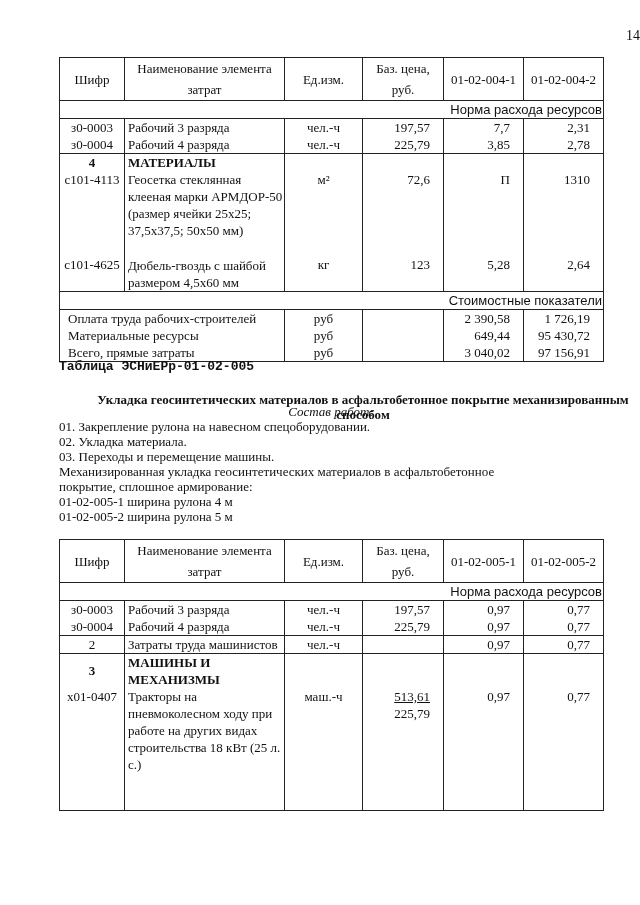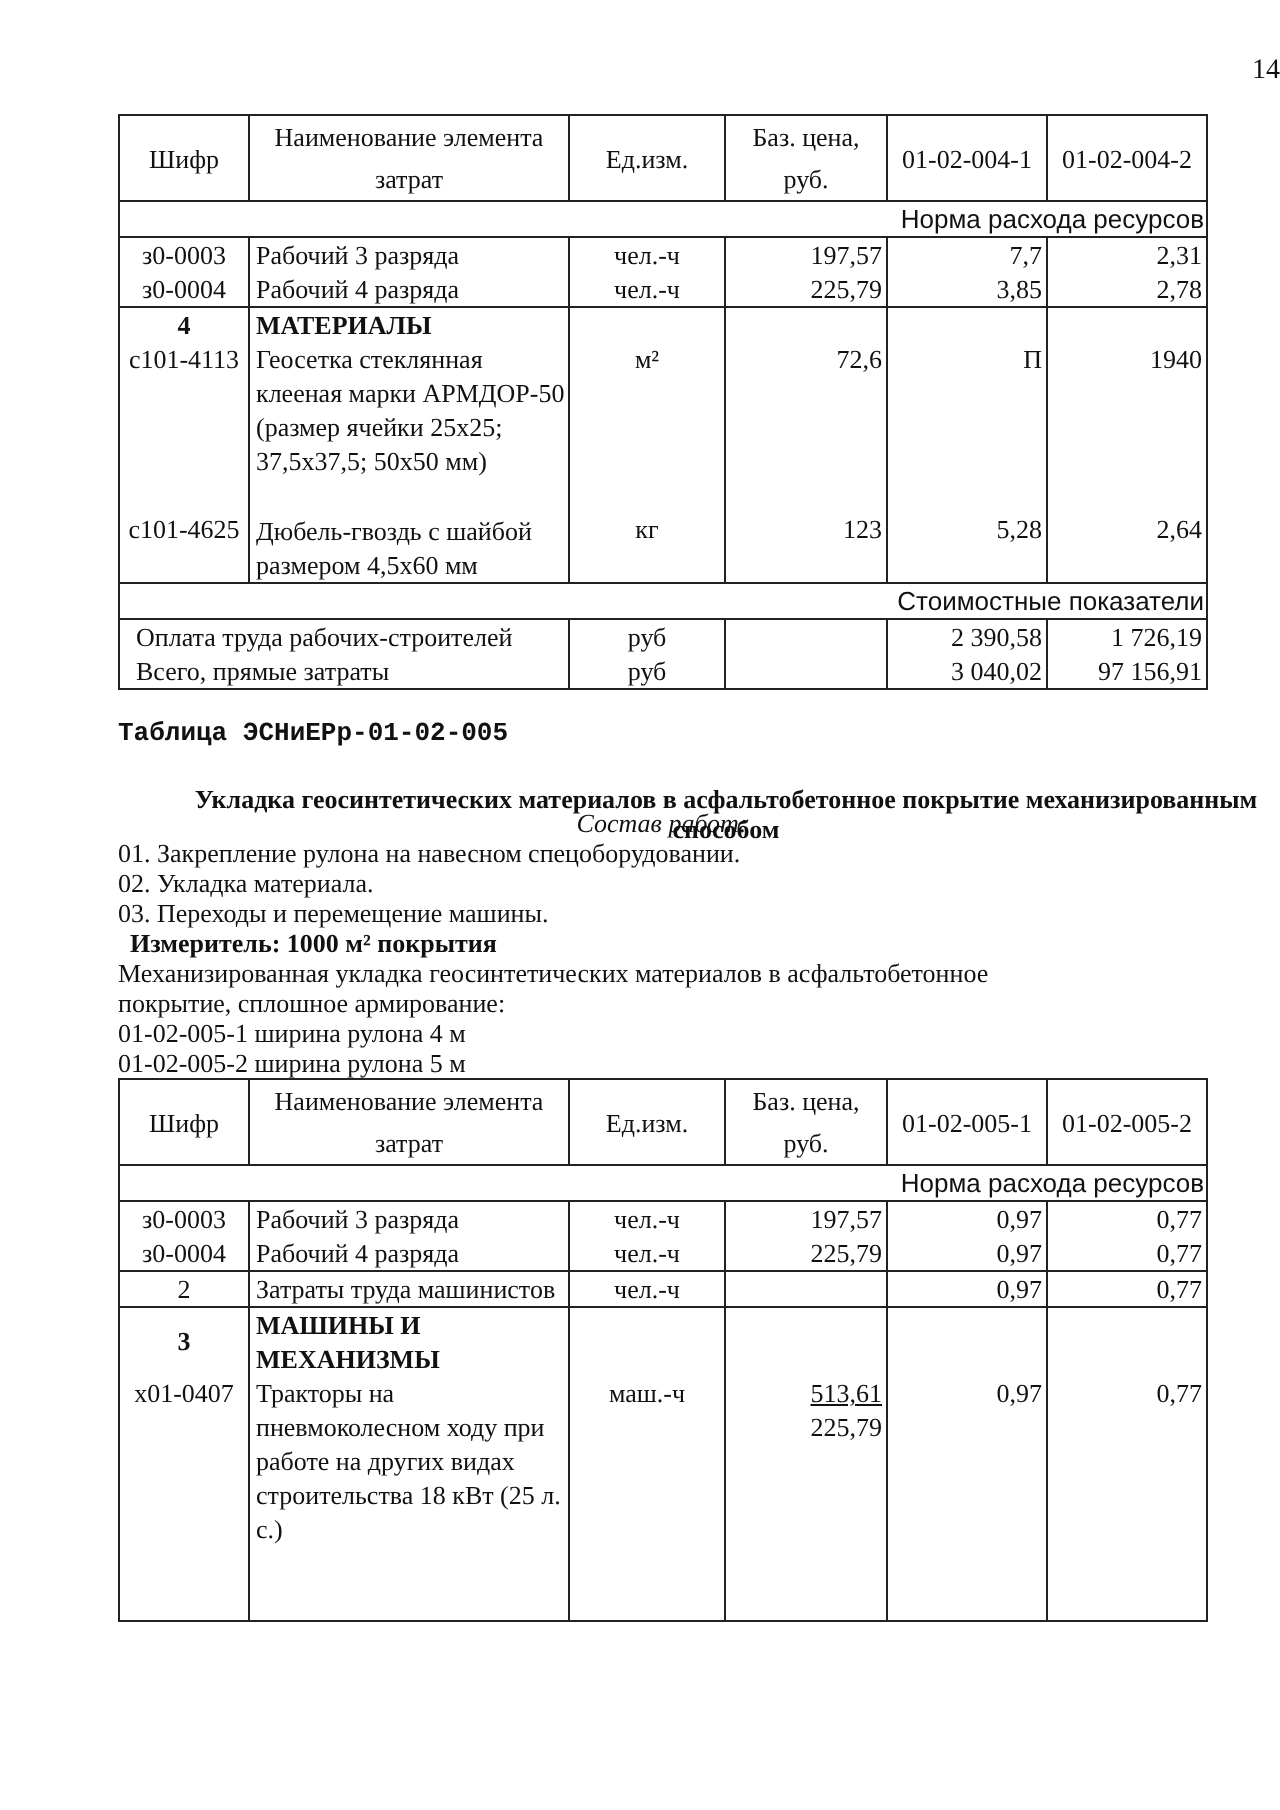--- a/index.html
+++ b/index.html
@@ -10,21 +10,21 @@
   table.est td, table.est th { border: 1px solid #222; font-weight: normal; font-size: 13px; line-height: 17px; vertical-align: top; }
   table.est th { vertical-align: middle; text-align: center; line-height: 21px; padding: 0 2px; }
   .col-code { width: 65px; }
   .col-name { width: 160px; }
   .col-unit { width: 78px; }
   .col-price { width: 81px; }
   .col-v1 { width: 80px; }
   .col-v2 { width: 80px; }
   td.sect { font-family: "Liberation Sans", "DejaVu Sans", sans-serif; font-size: 9.5px; text-align: right; line-height: 14px; padding-right: 1px; }
   td.c { text-align: center; }
-  td.r { text-align: right; padding-right: 2px; }
+  td.r { text-align: right; padding-right: 13px; }
   td.l { text-align: left; padding-left: 3px; }
   td.nb-b { border-bottom: none !important; }
   td.nb-t { border-top: none !important; }
   .bold { font-weight: bold; }
   .sumname { font-weight: bold; padding-left: 8px; text-align: left; }
   .uline { text-decoration: underline; }
   .text { position: absolute; left: 59px; width: 544px; font-size: 13px; line-height: 15px; }
   .center { text-align: center; }
   .italic { font-style: italic; }
 </style>
@@ -92,52 +92,58 @@
       <div style="height:85px;">72,6</div>
       <div>123</div>
     </td>
     <td class="r">
       <div style="height:17px;"></div>
       <div style="height:85px;">П</div>
       <div>5,28</div>
     </td>
     <td class="r">
       <div style="height:17px;"></div>
-      <div style="height:85px;">1940</div>
+      <div style="height:85px;">1310</div>
       <div>2,64</div>
     </td>
   </tr>
   <tr>
     <td colspan="6" class="sect">Стоимостные показатели</td>
   </tr>
   <tr>
     <td colspan="2" class="sumname nb-b">Оплата труда рабочих-строителей</td>
     <td class="c bold nb-b">руб</td>
     <td class="nb-b"></td>
     <td class="r bold nb-b">2 390,58</td>
     <td class="r bold nb-b">1 726,19</td>
+  </tr>
+  <tr>
+    <td colspan="2" class="sumname nb-t nb-b">Материальные ресурсы</td>
+    <td class="c bold nb-t nb-b">руб</td>
+    <td class="nb-t nb-b"></td>
+    <td class="r bold nb-t nb-b">649,44</td>
+    <td class="r bold nb-t nb-b">95 430,72</td>
   </tr>
   <tr>
     <td colspan="2" class="sumname nb-t">Всего, прямые затраты</td>
     <td class="c bold nb-t">руб</td>
     <td class="nb-t"></td>
     <td class="r bold nb-t">3 040,02</td>
     <td class="r bold nb-t">97 156,91</td>
   </tr>
 </tbody>
   </table>
 
 <div class="text bold" style="top:359px;font-family:Liberation Mono, monospace;">Таблица  ЭСНиЕРр-01-02-005</div>
 <div class="text bold center" style="top:392px; padding:0 4px;margin-left:32px;">Укладка геосинтетических материалов в асфальтобетонное покрытие механизированным способом</div>
 <div class="text italic center" style="top:404px;">Состав работ:</div>
 <div class="text" style="top:419px;">
   <div>01. Закрепление рулона на навесном спецоборудовании.</div>
   <div>02. Укладка материала.</div>
   <div>03. Переходы и перемещение машины.</div>
-  <div class="bold" style="padding-left:6px;">Измеритель: 1000 м² покрытия</div>
   <div style="padding-right:60px;">Механизированная укладка геосинтетических материалов в асфальтобетонное покрытие, сплошное армирование:</div>
   <div>01-02-005-1 ширина рулона 4 м</div>
   <div>01-02-005-2 ширина рулона 5 м</div>
 </div>
 
 <table class="est" style="top:539px;">
   <colgroup>
     <col class="col-code">
       <col class="col-name">
       <col class="col-unit">

